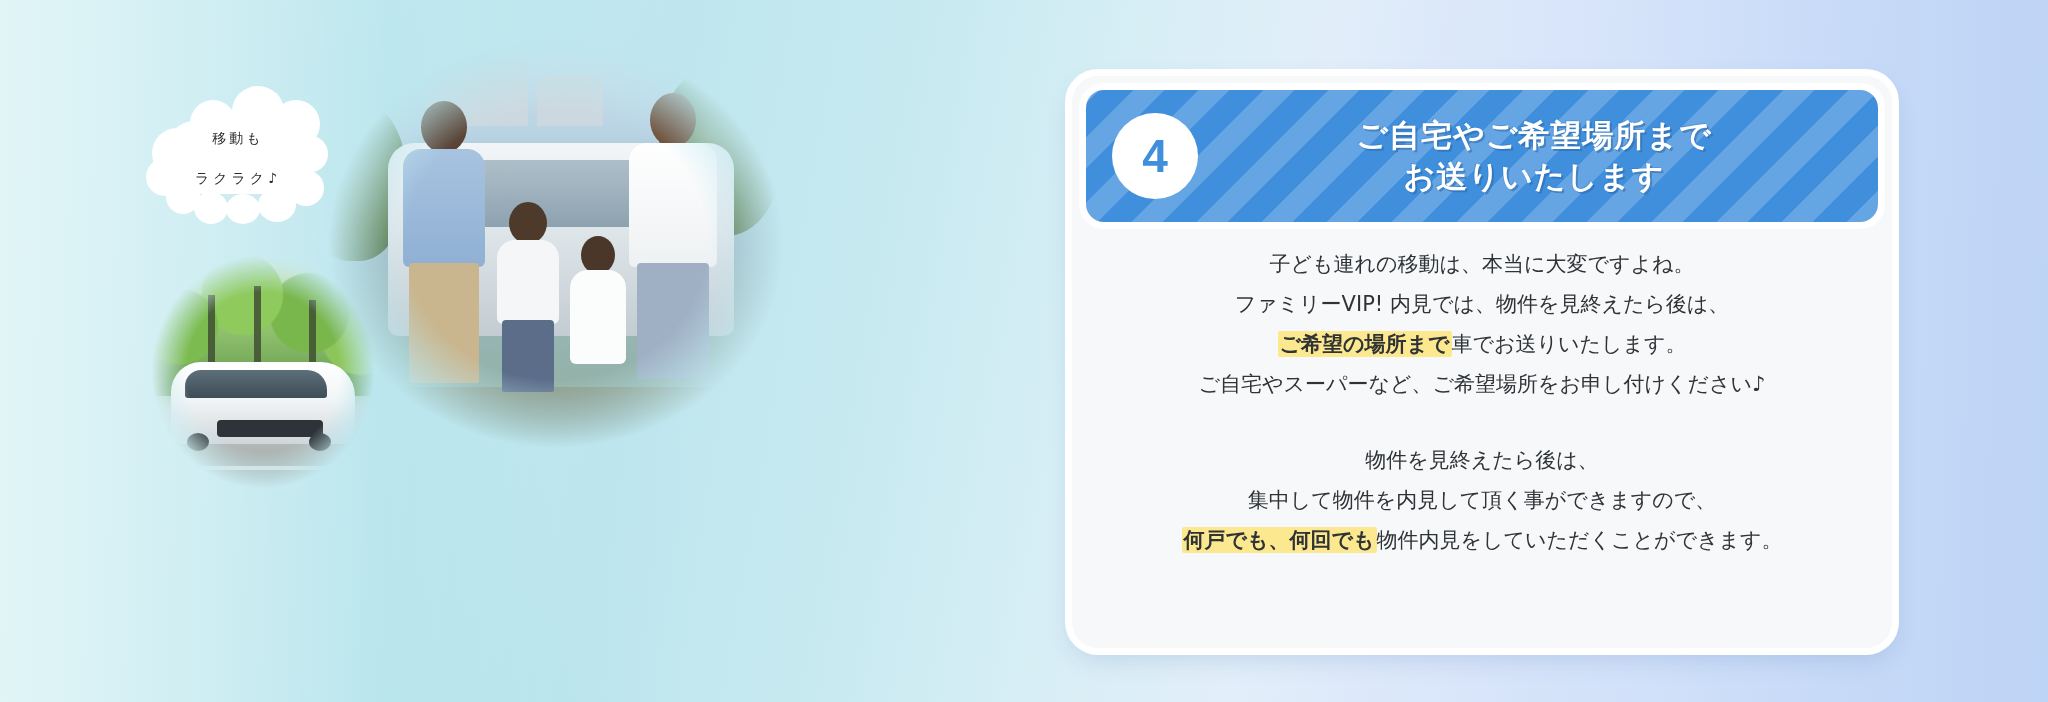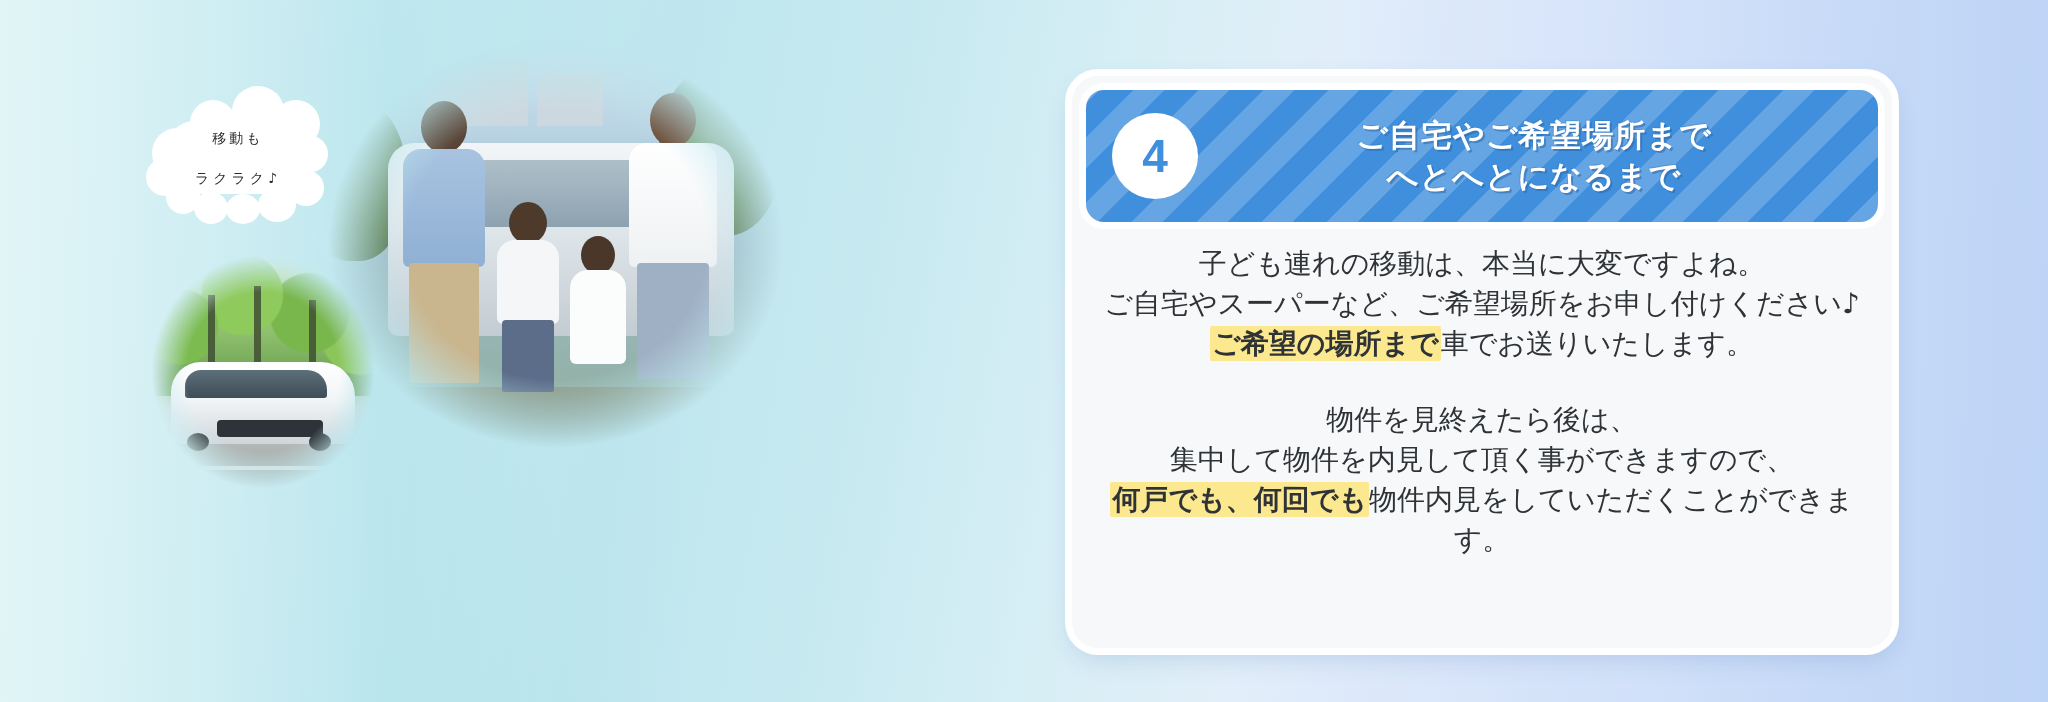--- a/index.html
+++ b/index.html
@@ -281,21 +281,21 @@
 
   .card-body {
     position: absolute;
     left: 30px;
     right: 30px;
     top: 168px;
     bottom: 24px;
     text-align: center;
     color: #2f3336;
     font-family: "DejaVu Sans", sans-serif;
-    font-size: 28px;
+    font-size: 21px;
     line-height: 40px;
   }
   .card-body p { margin: 0; }
   .card-body .para-gap { height: 36px; }
 
   .hl {
     background: #fce98f;
     font-weight: bold;
     padding: 1px 2px;
     border-radius: 2px;
@@ -376,31 +376,32 @@
     <div class="wheel" style="left:17%;"></div>
     <div class="wheel" style="left:70%;"></div>
   </div>
 
   <div class="card">
 
     <div class="card-header">
       <div class="step-badge">4</div>
       <div class="header-title">
         <div>ご自宅やご希望場所まで</div>
-        <div>へとへとになるまで</div>
+        <div>お送りいたします</div>
       </div>
     </div>
 
     <div class="card-body">
 
       <p>子ども連れの移動は、本当に大変ですよね。</p>
-      <p>ご自宅やスーパーなど、ご希望場所をお申し付けください♪</p>
+      <p>ファミリーVIP! 内見では、物件を見終えたら後は、</p>
       <p>
         <span class="hl">ご希望の場所まで</span><span>車でお送りいたします。</span>
       </p>
+      <p>ご自宅やスーパーなど、ご希望場所をお申し付けください♪</p>
 
       <div class="para-gap"></div>
 
       <p>物件を見終えたら後は、</p>
       <p>集中して物件を内見して頂く事ができますので、</p>
       <p>
         <span class="hl">何戸でも、何回でも</span><span>物件内見をしていただくことができます。</span>
       </p>
 
     </div>

